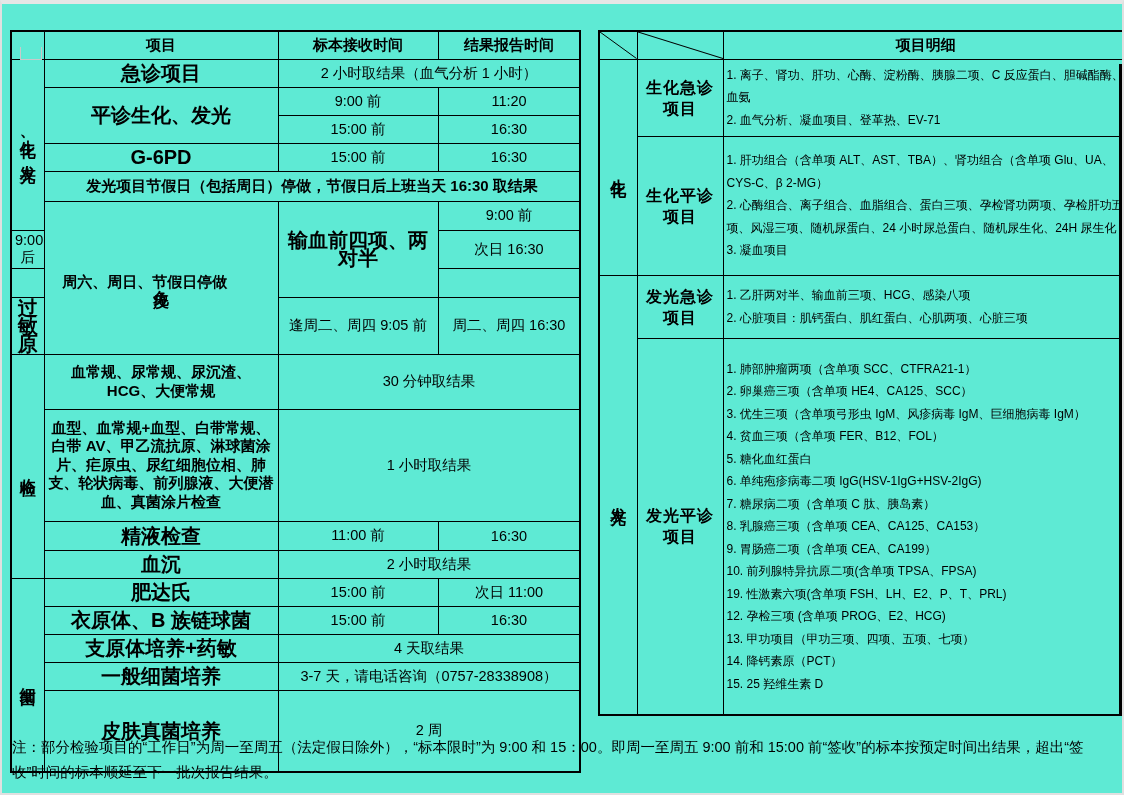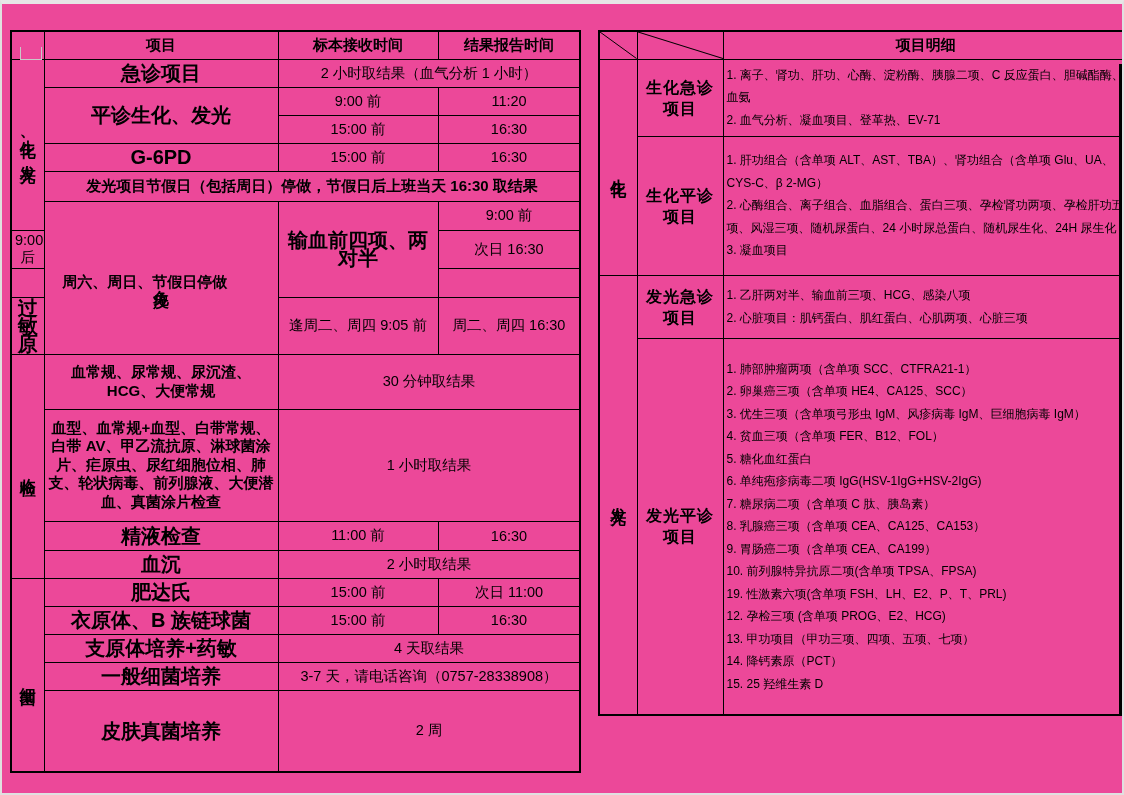--- a/index.html
+++ b/index.html
@@ -1,19 +1,19 @@
 <!DOCTYPE html>
 <html><head>
 <meta charset="utf-8">
 <style>
   html,body{margin:0;padding:0;background:#fff;}
   .page{
     position:relative;
     width:1124px;height:795px;
-    background:#ec4899;
+    background:#5eead4;
     box-sizing:border-box;
     border-top:4px solid #e6e6e6;
     border-left:2px solid #e0e0e0;
     border-right:2px solid #e0e0e0;
     border-bottom:2px solid #e0e0e0;
     font-family:"Liberation Sans","DejaVu Sans",sans-serif;
     color:#000;
     overflow:hidden;
     padding-left:44px;
   }
@@ -237,14 +237,15 @@
           <div class="detail-item">14. 降钙素原（PCT）</div>
           <div class="detail-item">15. 25 羟维生素 D</div>
         </td>
       </tr>
     </tbody>
   </table>
 
   <div class="corner-artifact"></div>
   <div class="right-thick-bar"></div>
 
+  <div class="footnote">注：部分检验项目的“工作日”为周一至周五（法定假日除外），“标本限时”为 9:00 和 15：00。即周一至周五 9:00 前和 15:00 前“签收”的标本按预定时间出结果，超出“签收”时间的标本顺延至下一批次报告结果。</div>
 
 </div>
 
 </body></html>

